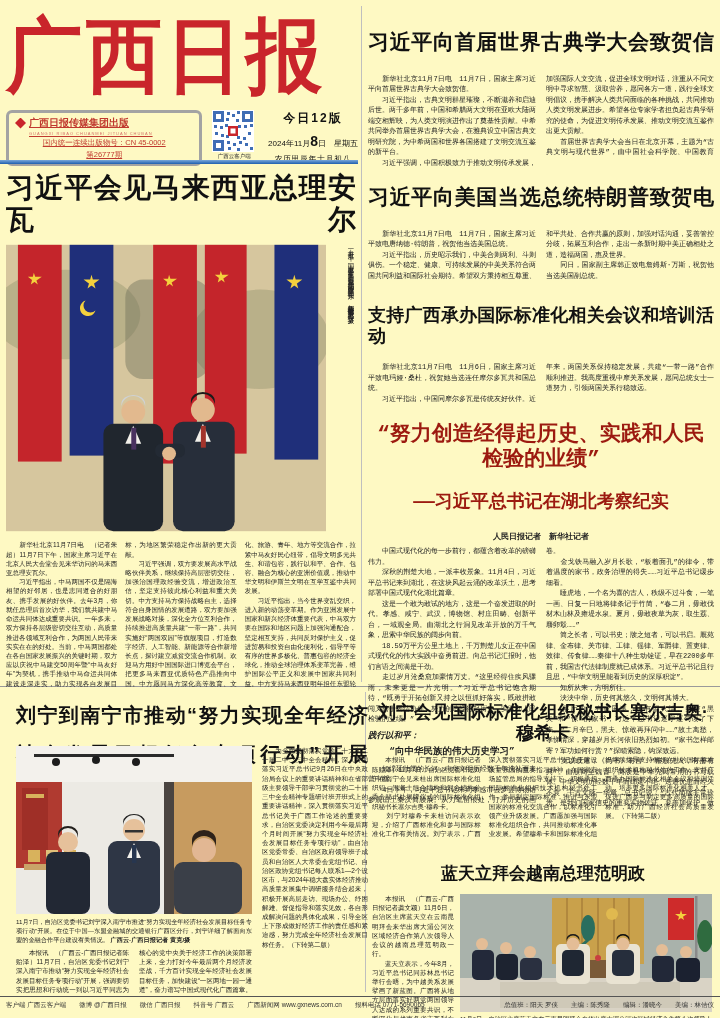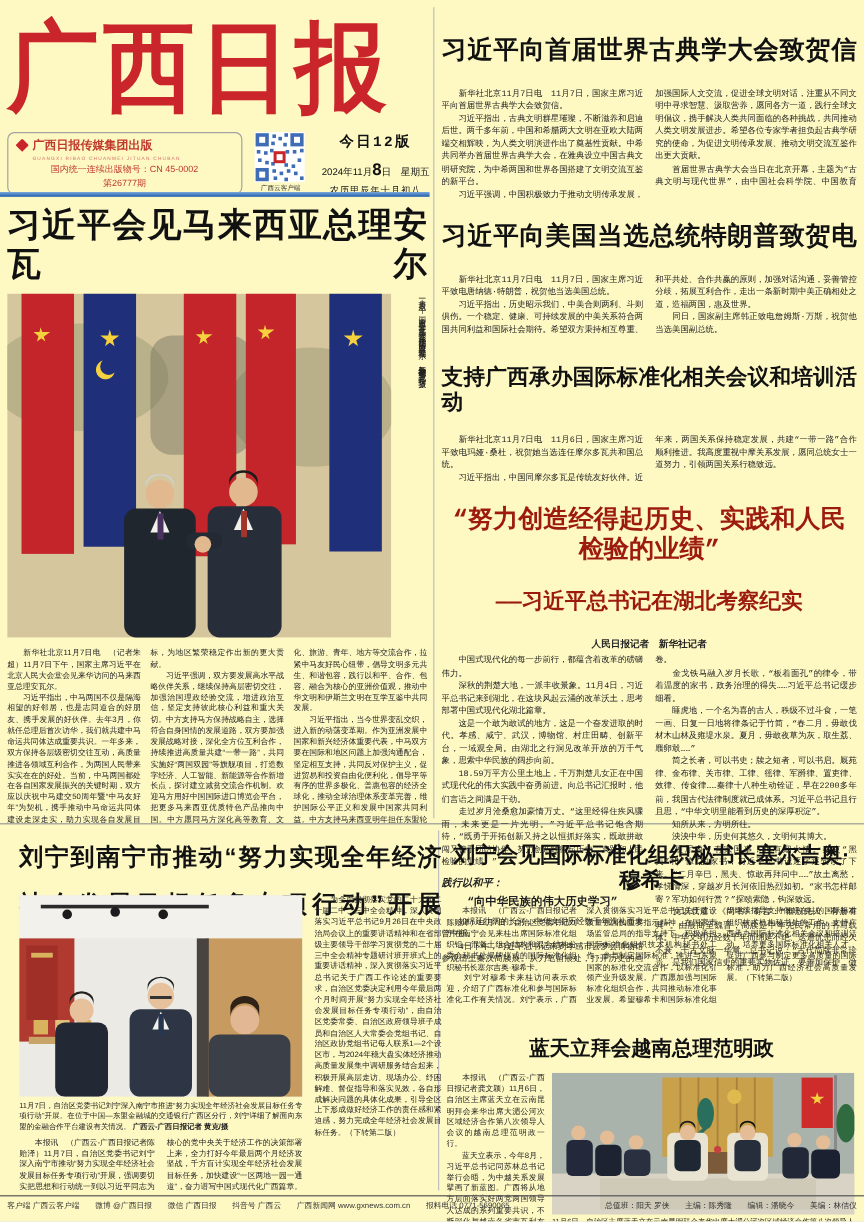--- a/index.html
+++ b/index.html
@@ -5,31 +5,31 @@
   html,body{margin:0;padding:0;background:#e9e9e9;}
   .page{position:relative;width:720px;height:1018px;background:#fef9c3;overflow:hidden;
         font-family:"Liberation Sans","DejaVu Sans",sans-serif;color:#1a1a1a;}
   .pre{white-space:pre-line;}
   
   .masthead{position:absolute;left:6px;top:2px;width:352px;height:158px;}
   .brand{font-family:"DejaVu Serif","Liberation Serif",serif;font-weight:bold;
          font-size:76px;line-height:100px;color:#c9252b;letter-spacing:4px;white-space:nowrap;
          transform:scaleY(1.08);transform-origin:top left;}
   .mast-row{position:absolute;left:0;top:108px;width:352px;display:flex;align-items:flex-start;}
-  .pubbox{border:1px solid #a3a3a3;border-radius:6px;padding:3px 6px;color:#c0392f;width:188px;}
+  .pubbox{border:3px solid #a3a3a3;border-radius:6px;padding:3px 6px;color:#c0392f;width:188px;text-decoration:underline;}
   .publine1{display:flex;align-items:center;gap:3px;font-weight:bold;font-size:10px;white-space:nowrap;}
   .publogo{width:11px;height:11px;background:#c9252b;display:inline-block;
            clip-path:polygon(50% 0,100% 50%,50% 100%,0 50%);}
   .pubpinyin{font-size:4px;color:#d4736b;letter-spacing:1px;margin:1px 0 2px 14px;}
   .pubissn{font-size:7.5px;text-align:center;margin-top:1px;}
   .pubissue{font-size:7.5px;text-align:center;margin-top:2px;}
   .qrwrap{margin-left:10px;width:46px;text-align:center;}
   .qrlabel{font-size:5.5px;color:#333;margin-top:1px;}
   .datebox{margin-left:12px;text-align:center;color:#111;flex:1;}
-  .pages{font-size:12px;font-weight:bold;letter-spacing:2px;font-family:Liberation Mono, monospace;}
+  .pages{font-size:12px;font-weight:bold;letter-spacing:2px;}
   .dateline{font-size:8px;margin-top:6px;white-space:nowrap;}
   .dateline .big8{font-size:14px;font-weight:bold;}
   .lunar{font-size:7.5px;margin-top:5px;letter-spacing:1px;}
   .rule-blue{position:absolute;left:0;top:160px;width:358px;height:4px;
              background:linear-gradient(#7aa8da,#1f5fae);}
   
   .vdiv-top{position:absolute;left:361px;top:6px;height:676px;border-left:1px solid #bfbfbf;}
   .vdiv-bottom{position:absolute;left:365px;top:692px;height:300px;border-left:1px solid #bfbfbf;}
   .hline-mid{position:absolute;left:0;top:686px;width:720px;border-top:1px solid #9a9a9a;}
   .hline-foot{position:absolute;left:0;top:996px;width:720px;border-top:1px solid #555;}

